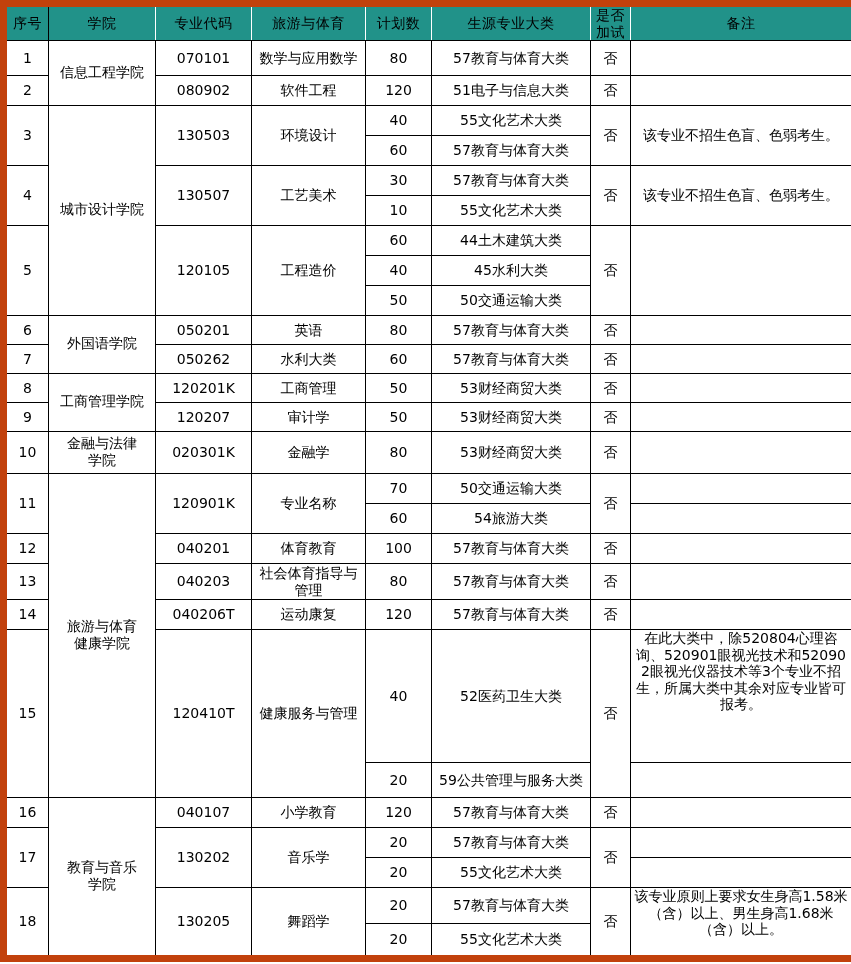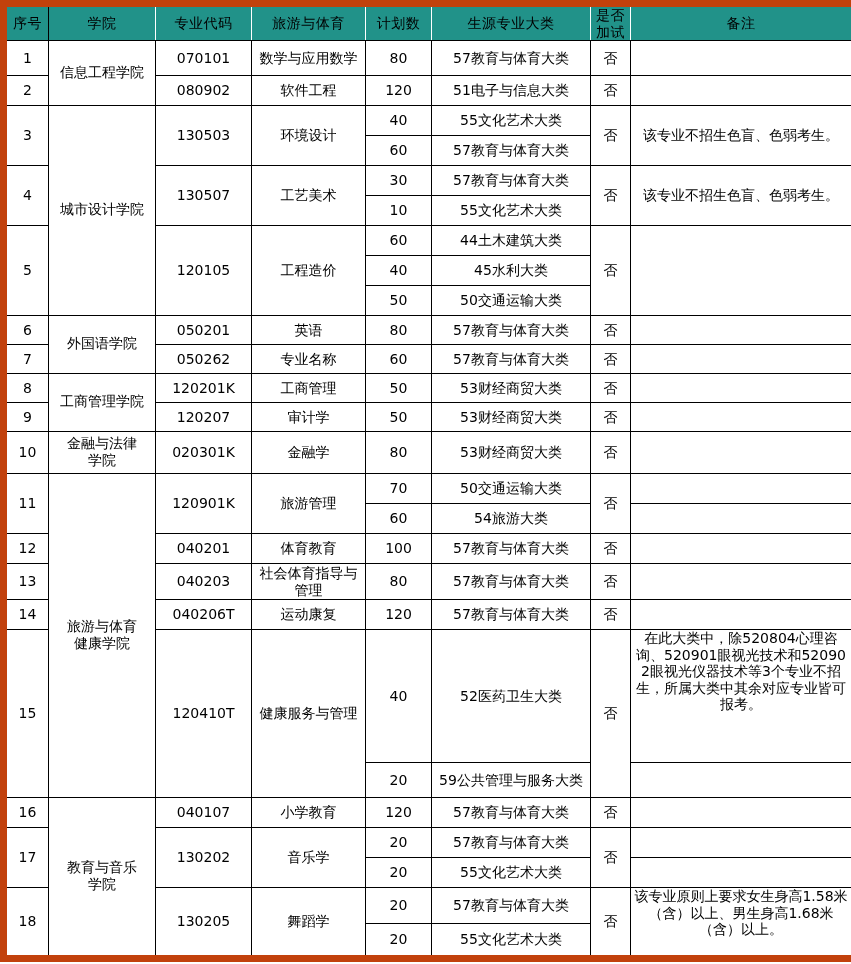--- a/index.html
+++ b/index.html
@@ -166,21 +166,21 @@
       <td class="major">英语</td>
       <td class="plan-n">80</td>
       <td class="src">57教育与体育大类</td>
       <td class="yn">否</td>
       <td class="remark empty"></td>
     </tr>
 
     <tr style="height:29px">
       <td class="num">7</td>
       <td class="code">050262</td>
-      <td class="major">专业名称</td>
+      <td class="major">水利大类</td>
       <td class="plan-n">60</td>
       <td class="src">57教育与体育大类</td>
       <td class="yn">否</td>
       <td class="remark empty"></td>
     </tr>
 
     <tr style="height:29px">
       <td class="num">8</td>
       <td class="college" rowspan="2">工商管理学院</td>
       <td class="code">120201K</td>
@@ -215,21 +215,21 @@
       <td class="remark empty"></td>
     </tr>
 
     <tr style="height:30px">
       <td class="num" rowspan="2">11</td>
       <td class="college" rowspan="7">
         <div>旅游与体育</div>
         <div>健康学院</div>
       </td>
       <td class="code" rowspan="2">120901K</td>
-      <td class="major" rowspan="2">旅游管理</td>
+      <td class="major" rowspan="2">专业名称</td>
       <td class="plan-n">70</td>
       <td class="src">50交通运输大类</td>
       <td class="yn" rowspan="2">否</td>
       <td class="remark empty"></td>
     </tr>
     <tr style="height:30px">
       <td class="plan-n">60</td>
       <td class="src">54旅游大类</td>
       <td class="remark empty"></td>
     </tr>

